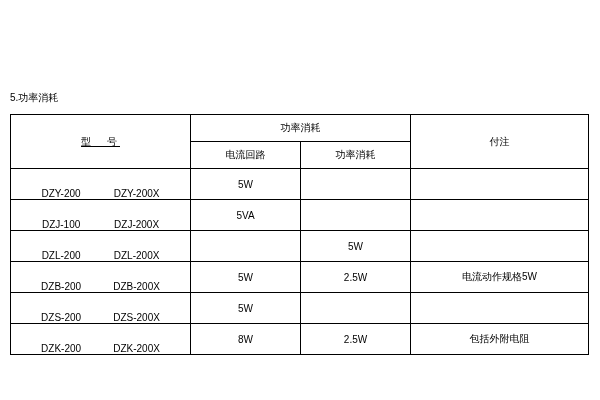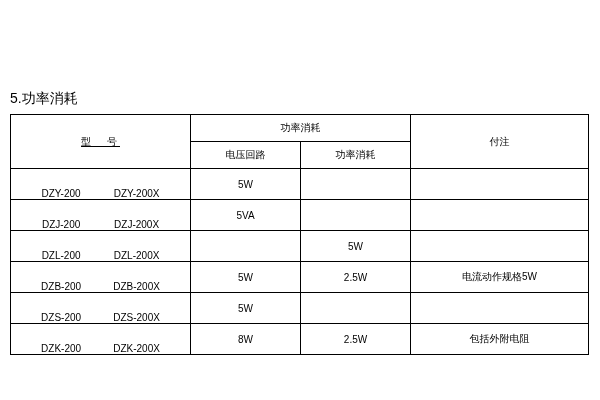--- a/index.html
+++ b/index.html
@@ -17,21 +17,21 @@
   .page {
     position: relative;
     width: 600px;
     height: 400px;
     box-sizing: border-box;
   }
   .section-title {
     position: absolute;
     left: 10px;
     top: 92px;
-    font-size: 14px;
+    font-size: 10px;
     line-height: 12px;
     color: #000;
     white-space: nowrap;
   }
   .table-wrap {
     position: absolute;
     left: 10px;
     top: 114px;
     width: 578px;
   }
@@ -88,40 +88,40 @@
       </colgroup>
       <thead>
         <tr>
           <th rowspan="2">
             <span class="hdr-model-text">型　号</span>
           </th>
           <th colspan="2">功率消耗</th>
           <th rowspan="2">付注</th>
         </tr>
         <tr>
-          <th>电压回路</th>
+          <th>电流回路</th>
           <th>功率消耗</th>
         </tr>
       </thead>
       <tbody>
         <tr>
           <td>
             <div class="model-inner">
               <span class="model-left">DZY-200</span>
               <span class="model-right">DZY-200X</span>
             </div>
           </td>
           <td>5W</td>
           <td></td>
           <td></td>
         </tr>
         <tr>
           <td>
             <div class="model-inner">
-              <span class="model-left">DZJ-200</span>
+              <span class="model-left">DZJ-100</span>
               <span class="model-right">DZJ-200X</span>
             </div>
           </td>
           <td>5VA</td>
           <td></td>
           <td></td>
         </tr>
         <tr>
           <td>
             <div class="model-inner">

